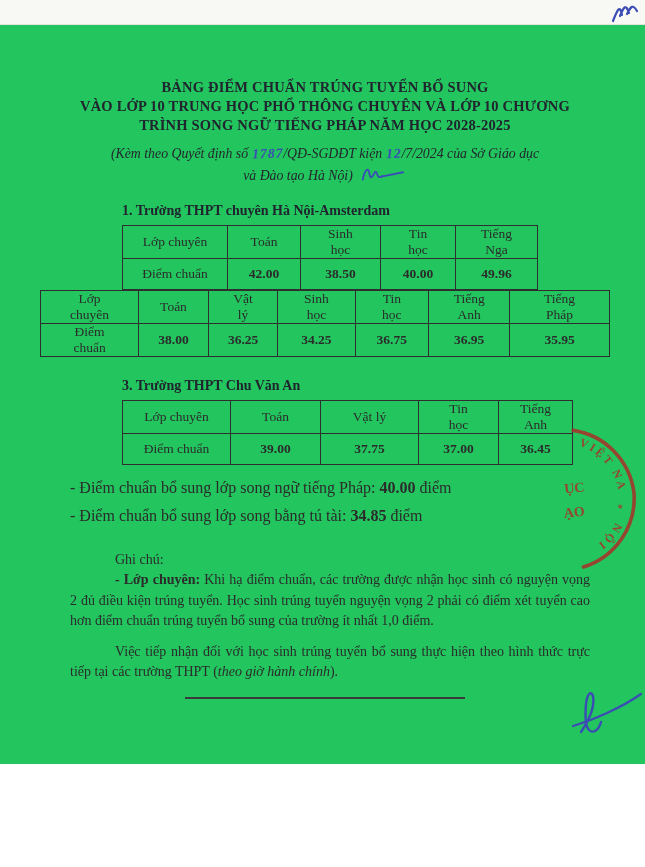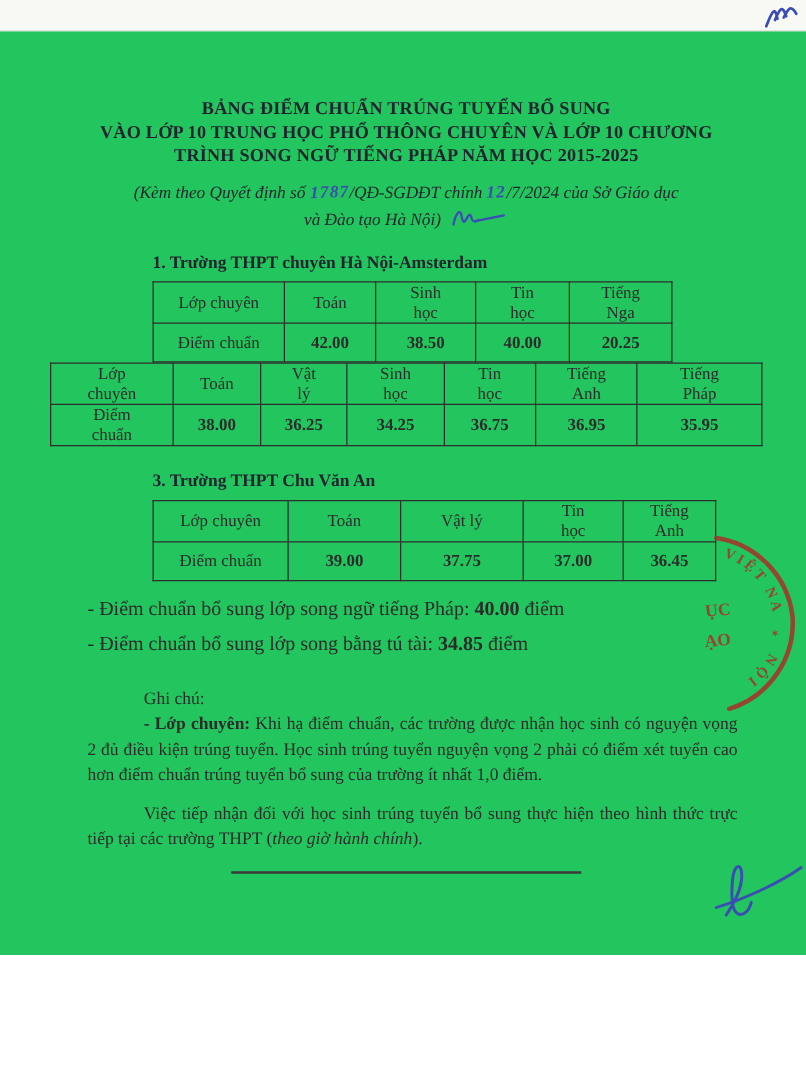--- a/index.html
+++ b/index.html
@@ -142,25 +142,25 @@
 
 <div class="sheet">
 
   <div class="scan-top-band"></div>
 
   <div class="content">
 
     <div class="doc-title">
       <div>BẢNG ĐIỂM CHUẨN TRÚNG TUYỂN BỔ SUNG</div>
       <div>VÀO LỚP 10 TRUNG HỌC PHỔ THÔNG CHUYÊN VÀ LỚP 10 CHƯƠNG</div>
-      <div>TRÌNH SONG NGỮ TIẾNG PHÁP NĂM HỌC 2015-2025</div>
+      <div>TRÌNH SONG NGỮ TIẾNG PHÁP NĂM HỌC 2028-2025</div>
     </div>
 
     <div class="subtitle">
-      <div><span>(Kèm theo Quyết định số </span><span class="ink hand-number">1787</span><span>/QĐ-SGDĐT chính </span><span class="ink hand-number">12</span><span>/7/2024 của Sở Giáo dục</span></div>
+      <div><span>(Kèm theo Quyết định số </span><span class="ink hand-number">1787</span><span>/QĐ-SGDĐT kiện </span><span class="ink hand-number">12</span><span>/7/2024 của Sở Giáo dục</span></div>
       <div><span>và Đào tạo Hà Nội)</span><svg class="inline-sig" viewBox="0 0 52 24">
             <path d="M5,17 C7,7 11,3 12,9 C13,15 14,17 17,11 C19,7 20,8 21,12 C22,15 24,15 27,13" fill="none" stroke="#3b4db5" stroke-width="2" stroke-linecap="round"></path>
             <path d="M24,14 L49,9" fill="none" stroke="#3b4db5" stroke-width="2" stroke-linecap="round"></path>
           </svg></div>
     </div>
 
     <div class="section-heading">1. Trường THPT chuyên Hà Nội-Amsterdam</div>
     <table class="score-table tbl-indent">
       <colgroup>
           <col style="width:105px">
@@ -175,21 +175,21 @@
         <td>Toán</td>
         <td>Sinh học</td>
         <td>Tin học</td>
         <td>Tiếng Nga</td>
       </tr>
       <tr>
         <td>Điểm chuẩn</td>
         <td class="score">42.00</td>
         <td class="score">38.50</td>
         <td class="score">40.00</td>
-        <td class="score">20.25</td>
+        <td class="score">49.96</td>
       </tr>
     </tbody>
       </table>
 
     <table class="score-table tbl-wide">
       <colgroup>
           <col style="width:105px">
           <col style="width:70px">
           <col style="width:62px">
           <col style="width:80px">

